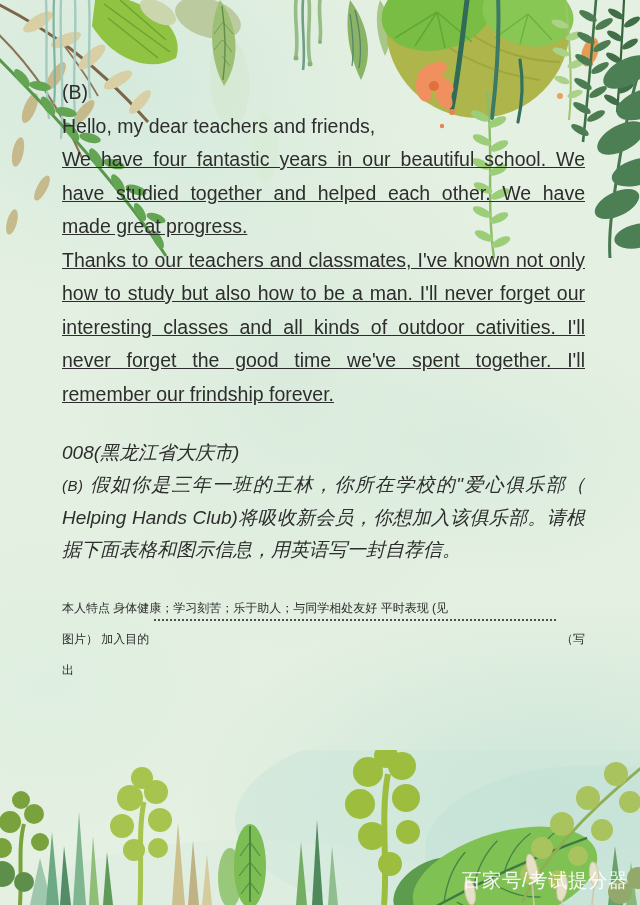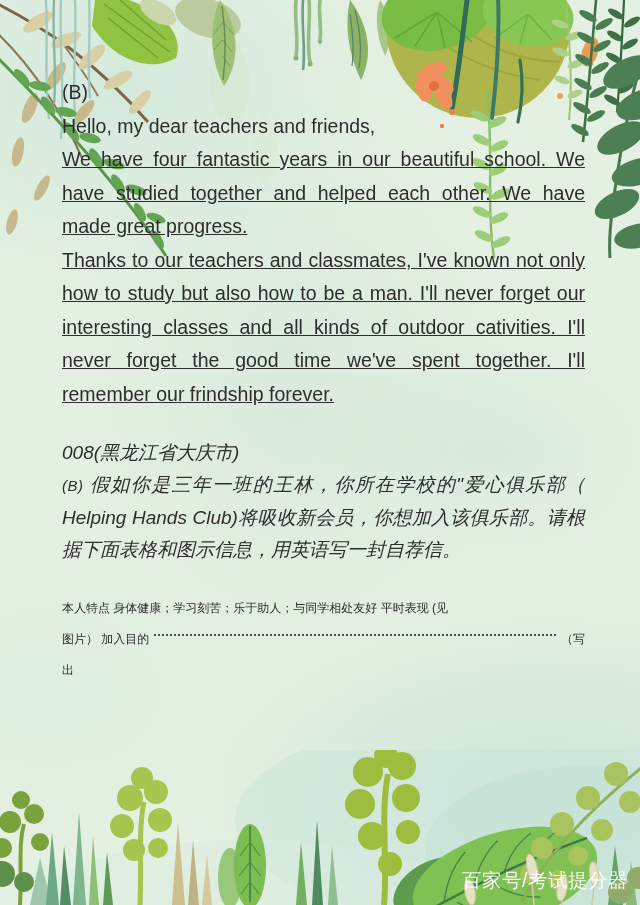--- a/index.html
+++ b/index.html
@@ -22,21 +22,21 @@
     color:#2d2d2d;
   }
   .content p{margin:0;}
   .sec-label, .salutation, .para{font-size:19.5px;line-height:33.5px;}
   .para{text-align:justify;text-justify:inter-word;text-decoration:underline;}
   .para.indent{text-indent:33px;}
   .task{margin-top:26px;font-size:19px;line-height:32px;font-style:italic;}
   .task-desc{text-align:justify;}
   .task-marker{font-size:15px;letter-spacing:0.5px;}
   .form{margin-top:27px;font-size:12px;line-height:31px;}
-  .leader-line{display:flex;align-items:center;}
+  .leader-line{display:flex;align-items:flex-start;}
   .leader-line .txt{flex:none;white-space:nowrap;}
   .leader{flex:1;min-width:40px;margin:0 5px;border-bottom:2px dotted #4f4f4f;transform:translateY(-5px);}
   .watermark{
     position:absolute;right:12px;bottom:11px;z-index:3;
     font-size:19.5px;letter-spacing:0.5px;color:rgba(255,255,255,0.92);
   }
 </style>
 </head>
 <body>
 

